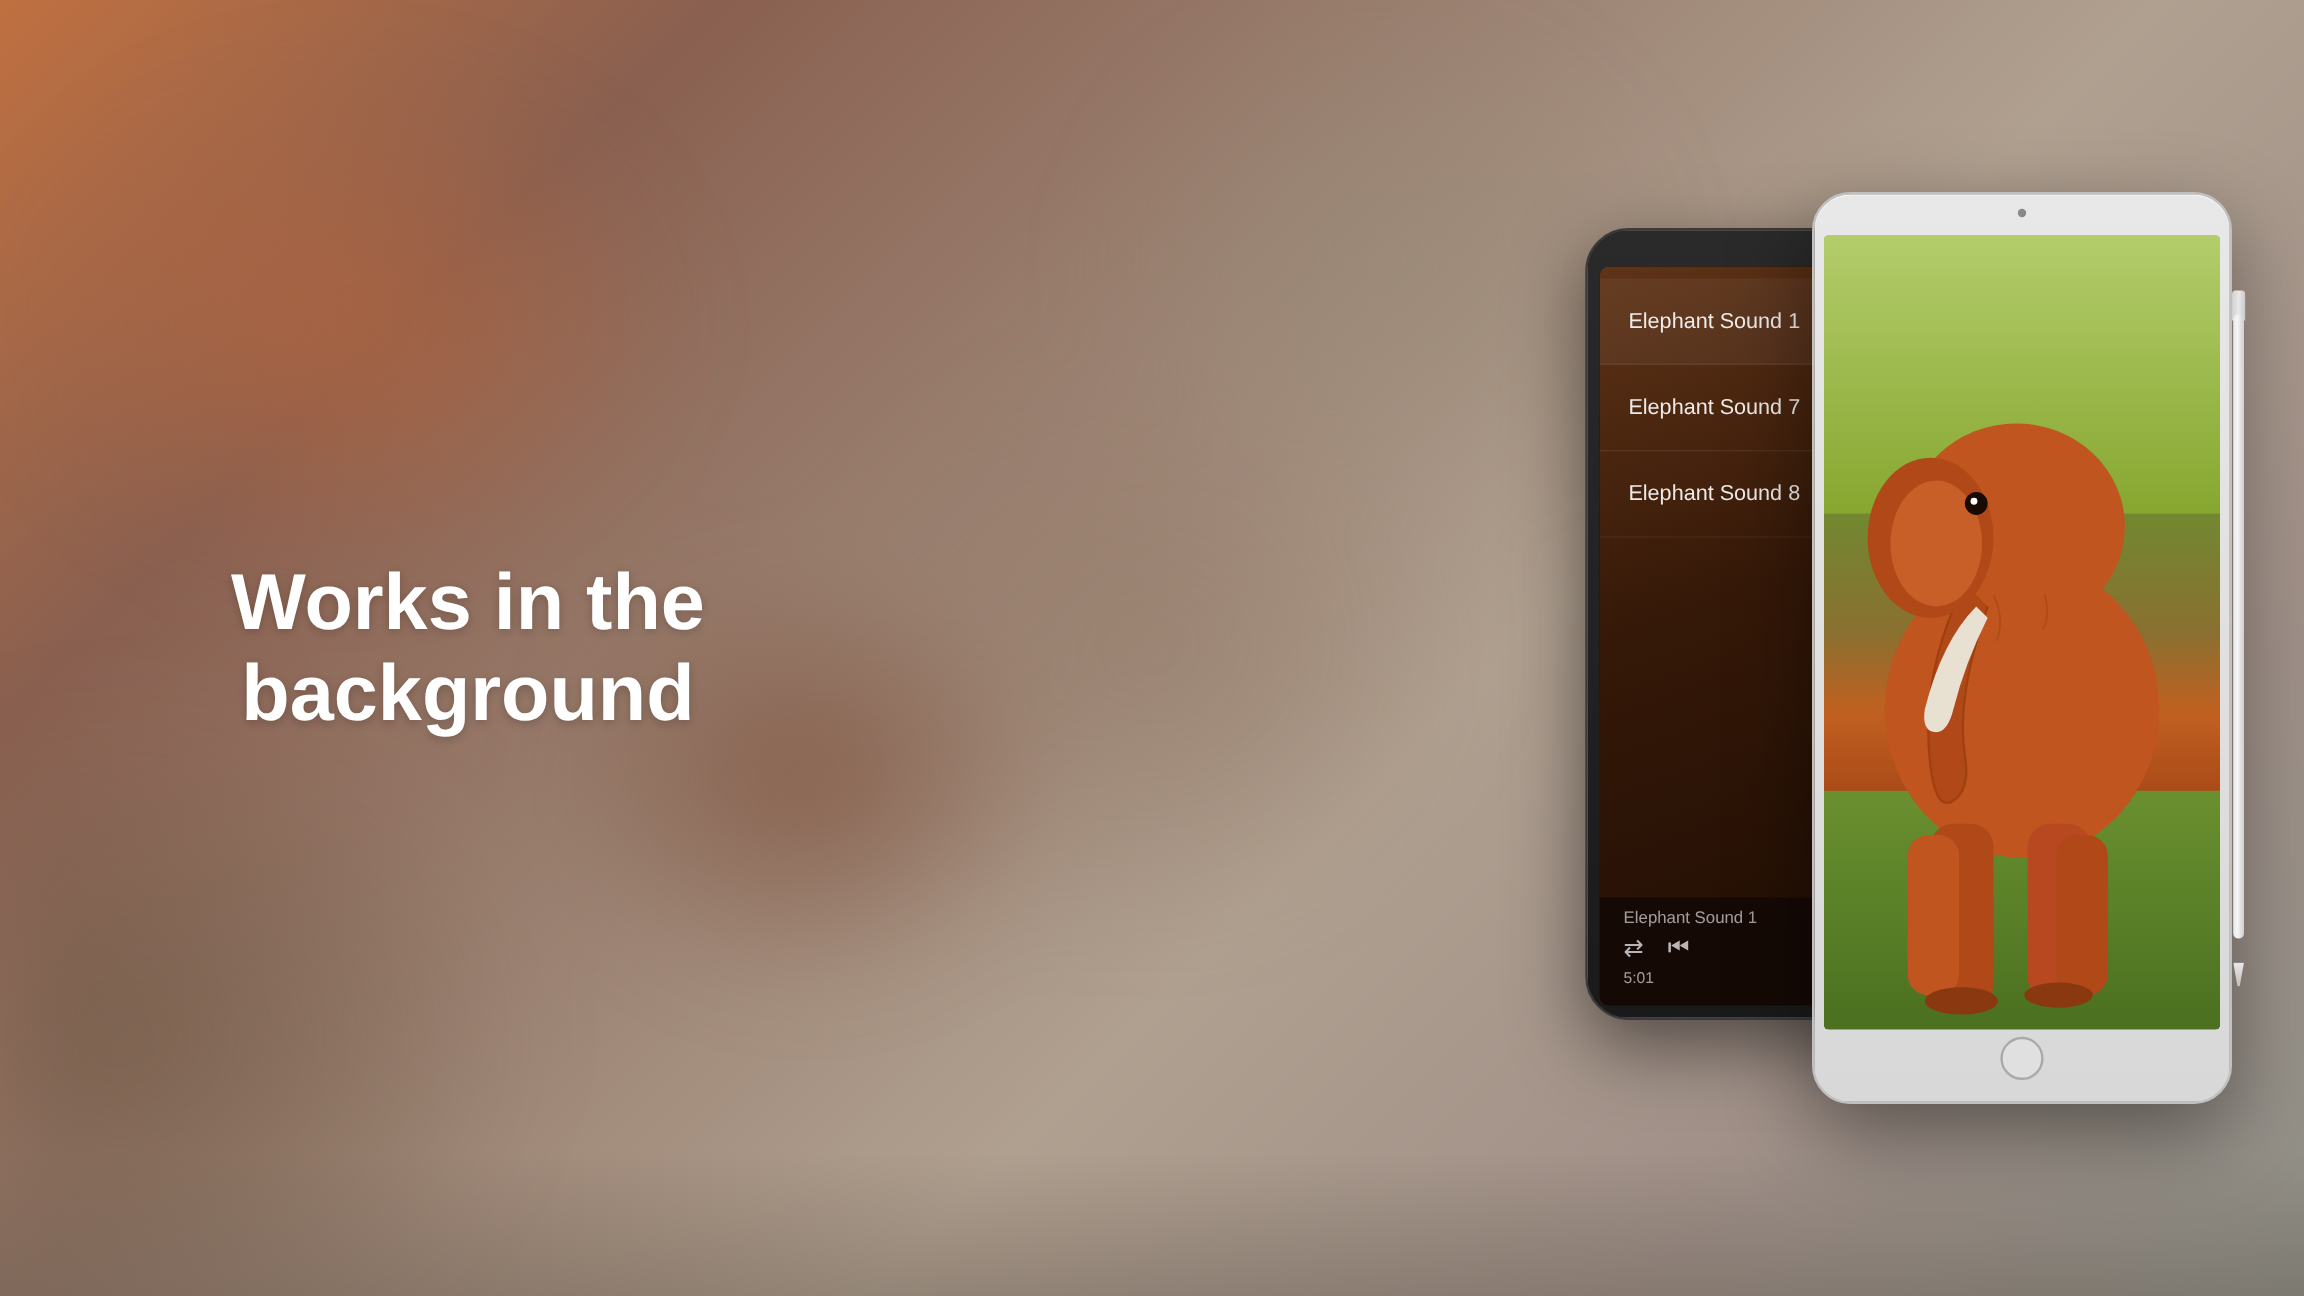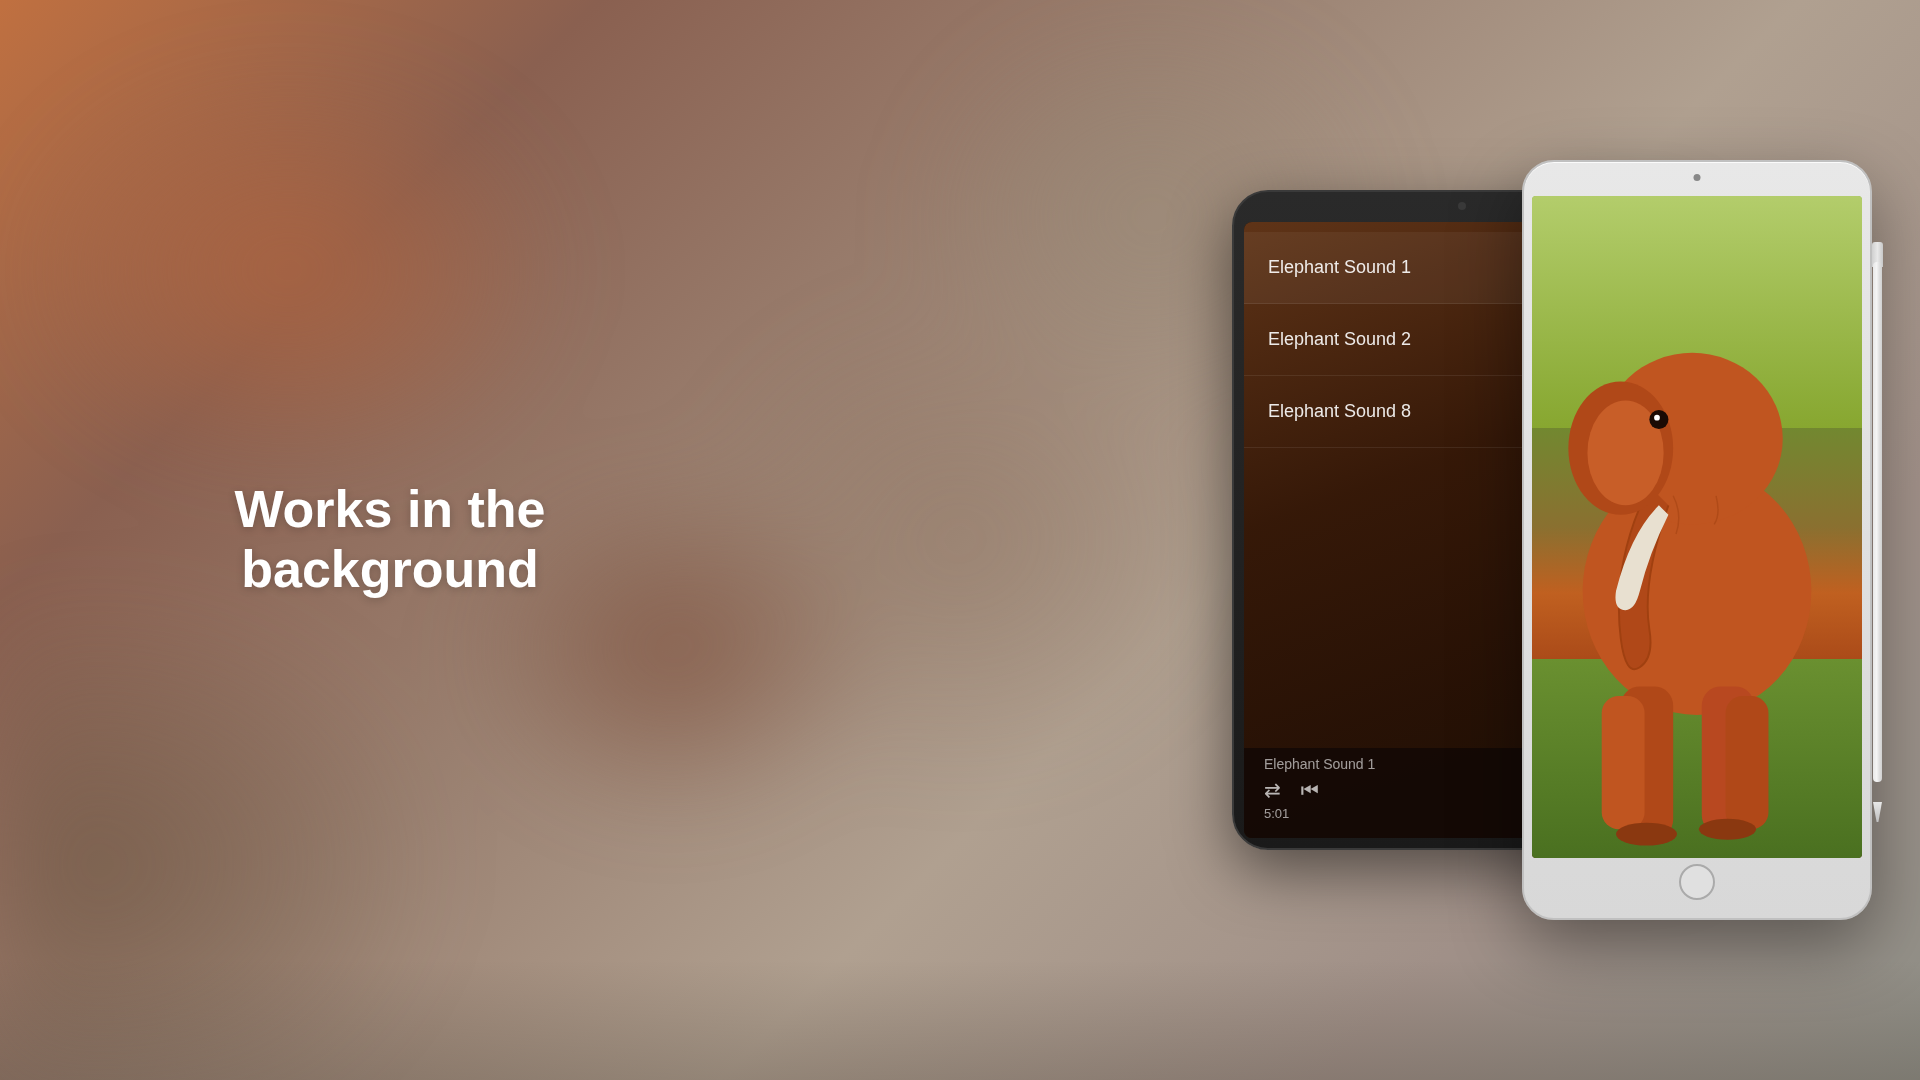--- a/index.html
+++ b/index.html
@@ -30,35 +30,35 @@
       filter: blur(40px);
     }
 
     
     .left-text {
       position: absolute;
       left: 130px;
       top: 50%;
       transform: translateY(-50%);
       color: white;
-      font-size: 52px;
+      font-size: 66px;
       font-weight: 800;
       line-height: 1.15;
       text-align: center;
       text-shadow: 0 2px 8px rgba(0,0,0,0.2);
       width: 520px;
     }
 
     
     .tablets-container {
       position: absolute;
-      right: 48px;
+      right: 60px;
       top: 50%;
       transform: translateY(-50%);
-      width: 640px;
+      width: 539px;
       height: 760px;
     }
 
     
     .tablet-dark {
       position: absolute;
       left: 0;
       top: 30px;
       width: 460px;
       height: 660px;
@@ -314,21 +314,21 @@
       <div class="sound-list">
 
         <div class="sound-item active">
           <span class="sound-item-name">Elephant Sound 1</span>
           <div class="play-icon">
             <div class="play-triangle"></div>
           </div>
         </div>
 
         <div class="sound-item">
-          <span class="sound-item-name">Elephant Sound 2</span>
+          <span class="sound-item-name">Elephant Sound 7</span>
         </div>
 
         <div class="sound-item">
           <span class="sound-item-name">Elephant Sound 8</span>
         </div>
 
 
 
 
       </div>

